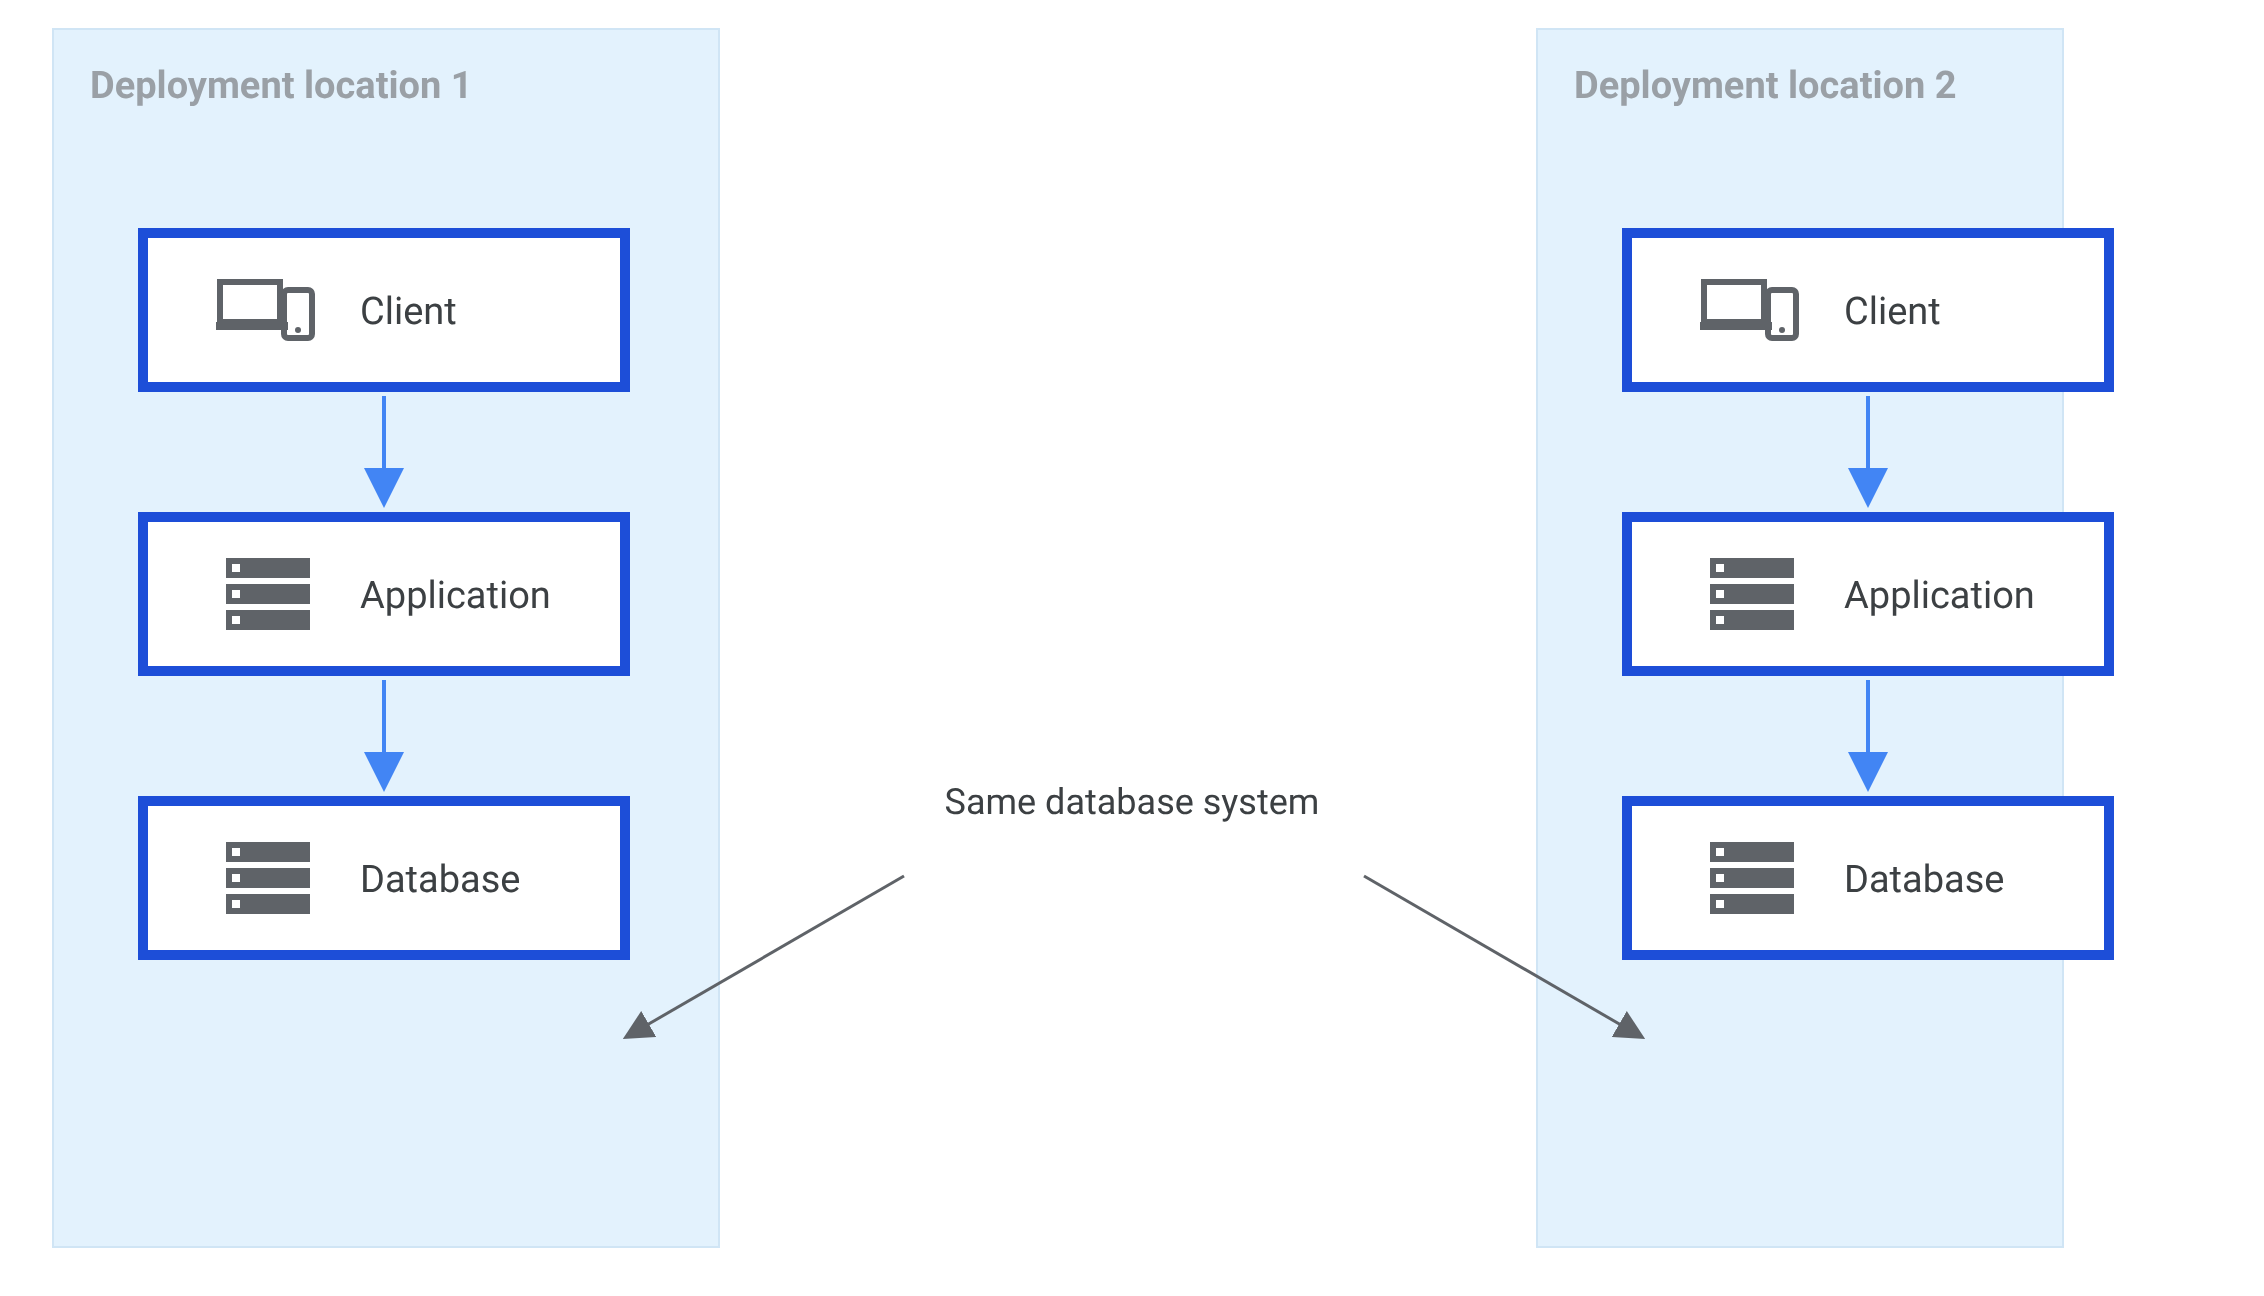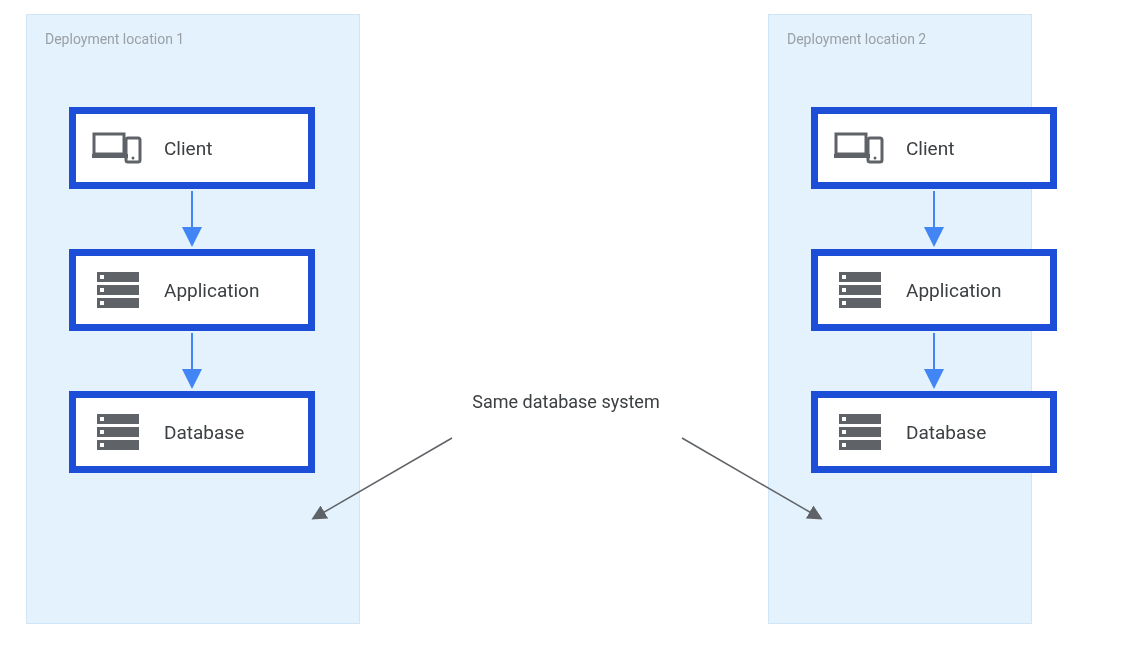--- a/index.html
+++ b/index.html
@@ -13,33 +13,33 @@
     .location-panel {
       position: absolute;
       background: #e3f2fd;
       border: 1px solid #d0e5f5;
       padding: 16px 18px 30px 18px;
     }
     .panel-1 { left: 26px; top: 14px; width: 334px; height: 610px; }
     .panel-2 { left: 768px; top: 14px; width: 264px; height: 610px; }
     .panel-title {
       color: #9aa0a6;
-      font-size: 14px;
-      font-weight: 400;
+      font-size: 19px;
+      font-weight: 700;
       margin-bottom: 60px;
     }
     .node {
       background: #fff;
-      border: 7px solid #1d4ed8;
+      border: 5px solid #1d4ed8;
       width: 246px;
       height: 82px;
       margin-left: 24px;
       display: flex;
       align-items: center;
-      padding-left: 16px;
+      padding-left: 34px;
       gap: 20px;
     }
     .node-label {
       color: #3c4043;
       font-size: 19px;
       font-weight: 400;
     }
     .icon-wrap {
       width: 52px;
       height: 44px;

